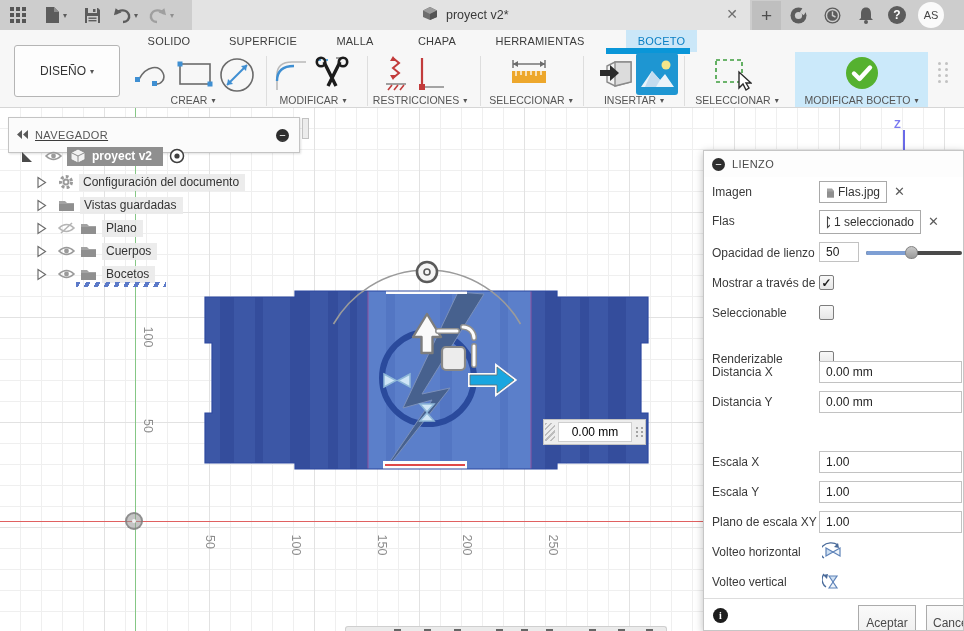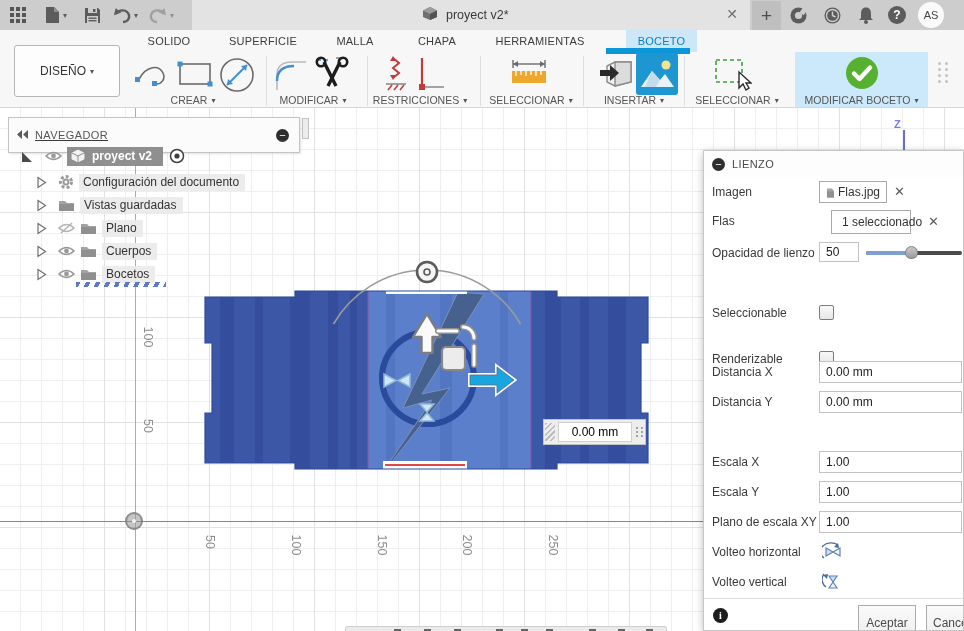--- a/index.html
+++ b/index.html
@@ -619,38 +619,44 @@
             <path d="M1,1.5 h5 l1.5,2 h6.5 v7 h-13 z" fill="#a3a3a3"></path>
             <rect x="1" y="4.5" width="13" height="6" fill="#8f8f8f"></rect>
           </svg>
         <span>Flas.jpg</span>
       </span>
       <span class="xgl" style="left:190px">✕</span>
     </div>
 
     <div class="prow" style="top:59px">
       <span class="plabel">Flas</span>
-      <span class="pbtn" style="left:127px;width:80px;height:24px">
+      <span class="pbtn" style="left:115px;width:102px;height:24px">
         <svg width="11" height="13" style="margin-right:4px">
             <path d="M1.5,1 L1.5,11.5 L4.5,8.8 L6.5,12.5 L8.6,11.3 L6.6,7.8 L10,7.4 Z" fill="#fff" stroke="#444" stroke-width="1.1"></path>
           </svg>
         <span>1 seleccionado</span>
       </span>
       <span class="xgl" style="left:224px;top:4px">✕</span>
     </div>
 
     <div class="prow" style="top:91px">
       <span class="plabel">Opacidad de lienzo</span>
       <input class="pinput" style="left: 115px; width: 40px; height: 20px;" readonly="" value="50">
       <div class="slider-track">
         <div class="slider-fill"></div>
         <div class="slider-thumb"></div>
       </div>
     </div>
 
+    <div class="prow" style="top:121px">
+      <span class="plabel">Mostrar a través de</span>
+      <span class="chk">
+          <span>✓</span>
+        </span>
+    </div>
     <div class="prow" style="top:151px">
       <span class="plabel">Seleccionable</span>
       <span class="chk"></span>
     </div>
     <div class="prow" style="top:197px">
       <span class="plabel">Renderizable</span>
       <span class="chk"></span>
     </div>
 
     <div class="prow" style="top:210px">

